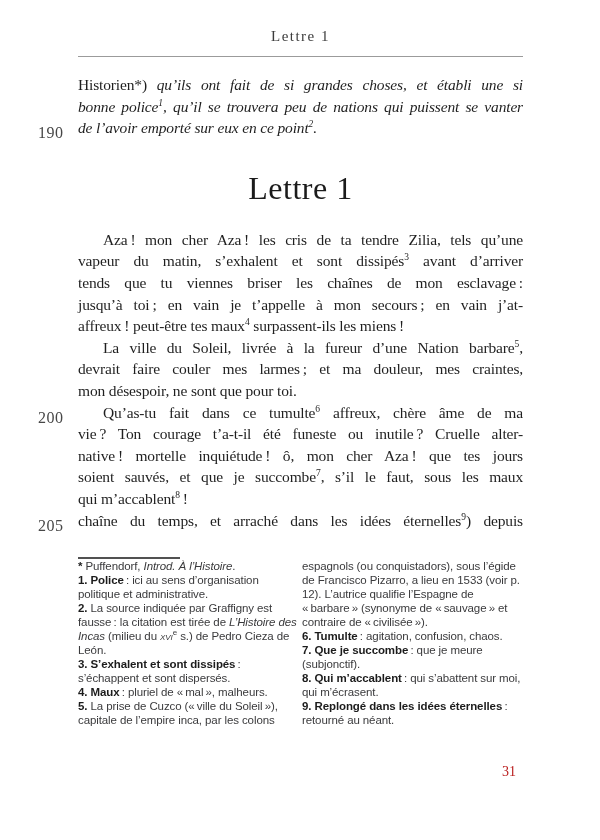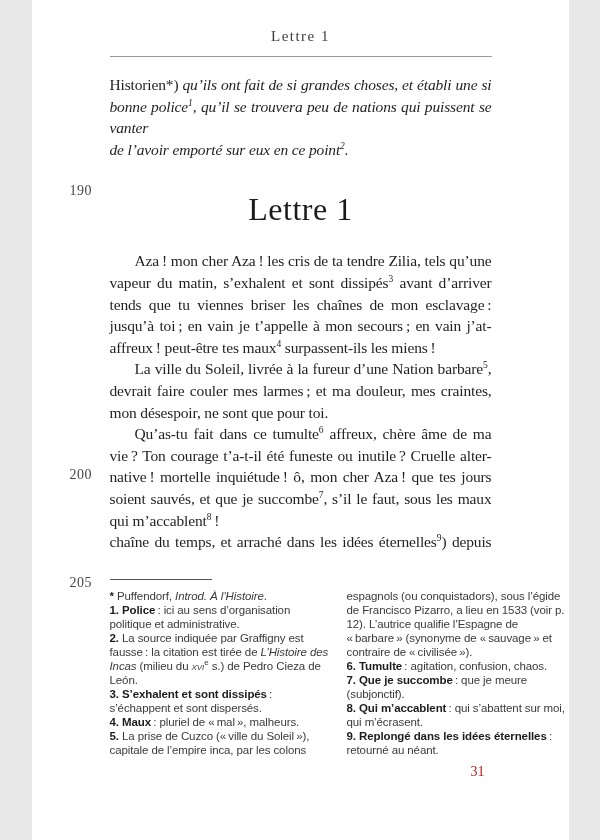--- a/index.html
+++ b/index.html
@@ -1,19 +1,19 @@
 <!DOCTYPE html>
 <html style="--paper: #ffffff; --text: #1f1f1f; --rule: #9b9b9b; --footnote: #3a3a3c;"><head>
 <meta charset="utf-8">
 <style>
   * { margin: 0; padding: 0; box-sizing: border-box; }
   html, body { background: #e8e8e8; }
   .page {
     position: relative;
-    width: 537px;
+    width: 600px;
     height: 840px;
     margin: 0 auto;
     background: var(--paper, #ffffff);
     padding: 27px 77px 0 78px;
     font-family: "Liberation Serif", serif;
     color: var(--text, #1f1f1f);
     overflow: hidden;
   }
   .running-header {
     text-align: center;
@@ -38,43 +38,41 @@
   .seg-i { font-style: italic; }
   .seg-b { font-weight: bold; }
   .seg-sc { font-variant: small-caps; font-style: italic; }
   sup { font-size: 9.5px; line-height: 0; letter-spacing: 0; }
   .lineno {
     position: absolute;
     left: -40px;
     top: 5px;
     width: 22px;
     text-align: right;
-    font-size: 14px;
+    font-size: 16px;
     letter-spacing: 0.5px;
     color: #474747;
     font-style: normal;
     text-indent: 0;
-    margin-top: 36px;
   }
   .chapter-title {
     margin-top: 28px;
     font-size: 32px;
     font-weight: normal;
     text-align: center;
     line-height: 42px;
     letter-spacing: 0.5px;
     color: #1b1b1b;
     font-family: "Liberation Serif", serif;
   }
   .letter-body { margin-top: 20px; }
   .footnote-rule { margin-top: 26px; width: 102px; height: 1.5px; background: #515151; }
   .footnotes {
-    margin-top: 9px;
+    margin-top: 0;
     display: flex;
-    gap: 13px;
     width: 462px;
     font-family: "Liberation Sans", sans-serif;
     font-size: 11.5px;
     line-height: 14px;
     letter-spacing: -0.1px;
     color: var(--footnote, #3a3a3c);
     align-items: center;
   }
   .fn-col { width: 224px; flex: 0 0 224px; }
   .fn-note { margin: 0; }

